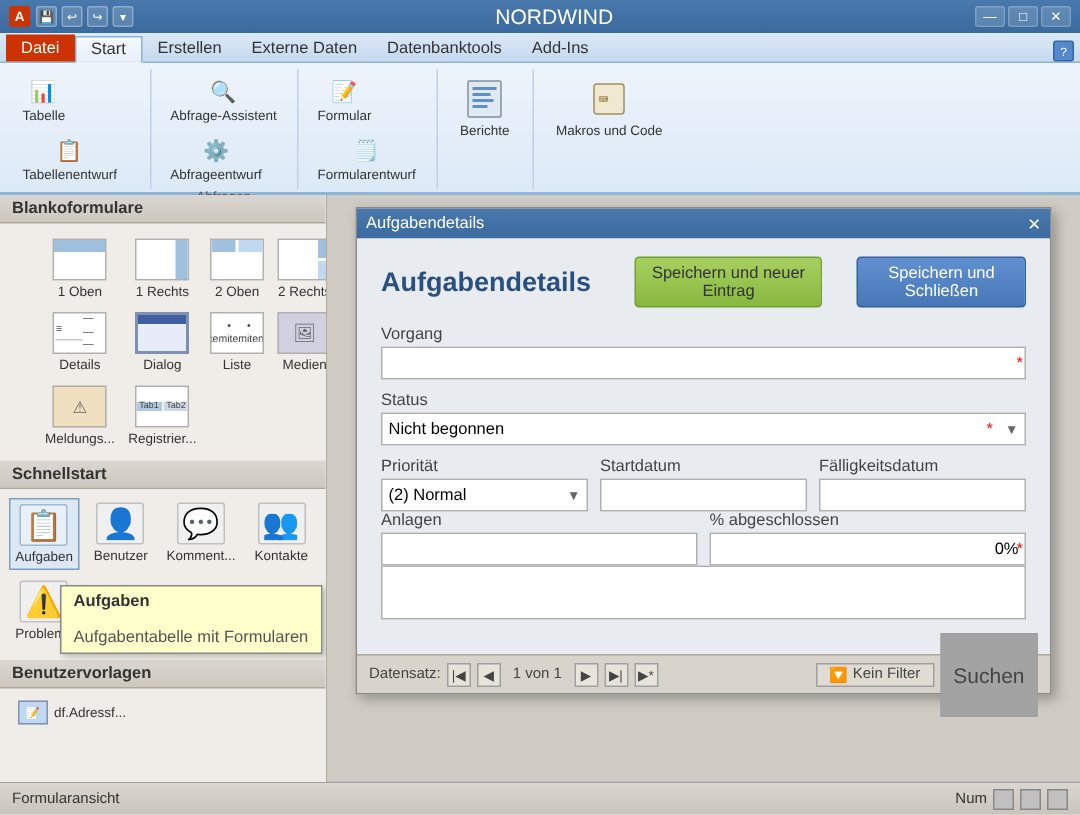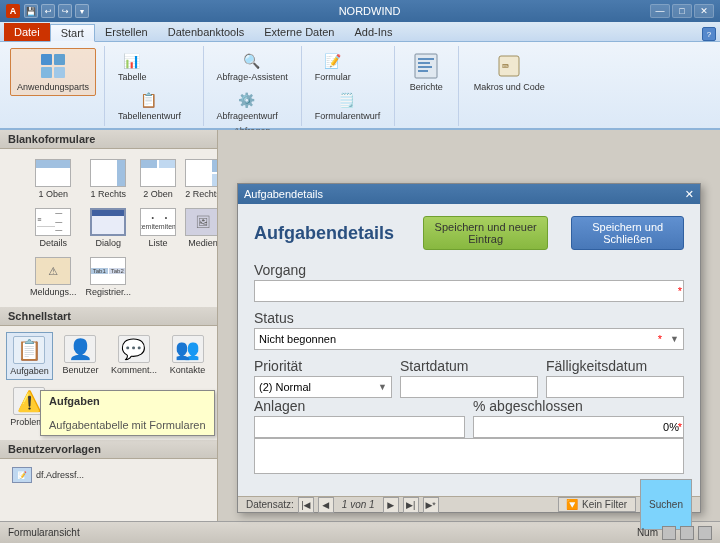--- a/index.html
+++ b/index.html
@@ -12,21 +12,21 @@
       display: flex;
       align-items: center;
       justify-content: space-between;
       padding: 0 6px;
       color: white;
     }
     .title-bar-left { display: flex; align-items: center; gap: 4px; }
     .title-bar-icon { width: 14px; height: 14px; background: #cc3300; border-radius: 2px; display: flex; align-items: center; justify-content: center; color: white; font-size: 9px; font-weight: bold; }
     .title-bar-quick { display: flex; gap: 3px; align-items: center; }
     .qat-btn { width: 14px; height: 14px; background: rgba(255,255,255,0.15); border: 1px solid rgba(255,255,255,0.3); border-radius: 2px; font-size: 8px; color: white; display: flex; align-items: center; justify-content: center; cursor: pointer; }
-    .title-text { font-size: 11px; color: white; font-weight: normal; }
+    .title-text { font-size: 14px; color: white; font-weight: normal; }
     .title-bar-controls { display: flex; gap: 2px; }
     .ctrl-btn { width: 20px; height: 14px; background: rgba(255,255,255,0.15); border: 1px solid rgba(255,255,255,0.2); border-radius: 2px; color: white; font-size: 9px; display: flex; align-items: center; justify-content: center; cursor: pointer; }
 
     
     .ribbon-tabs {
       height: 20px;
       background: linear-gradient(to bottom, #dce9f5 0%, #c5d9f0 100%);
       display: flex;
       align-items: flex-end;
       padding: 0 4px;
@@ -214,21 +214,21 @@
     }
     .tooltip-line { font-weight: bold; }
     .tooltip-sub { font-weight: normal; color: #555; margin-top: 12px; }
 
     
     .right-area {
       flex: 1;
       background: #d0ccc4;
       padding: 8px;
       display: flex;
-      align-items: flex-end;
+      align-items: flex-start;
       justify-content: center;
     }
 
     
     .dialog {
       width: 464px;
       background: #f0f0f0;
       border: 1px solid #888;
       box-shadow: 3px 3px 8px rgba(0,0,0,0.3);
     }
@@ -263,21 +263,21 @@
     }
     .dialog-btn-blue {
       background: linear-gradient(to bottom, #6090d0 0%, #4878b8 100%);
       border: 1px solid #3060a0;
       border-radius: 3px;
       padding: 4px 10px;
       font-size: 11px;
       color: white;
       cursor: pointer;
     }
-    .form-label { font-size: 14px; color: #444; margin-bottom: 2px; }
+    .form-label { font-size: 11px; color: #444; margin-bottom: 2px; }
     .form-input {
       width: 100%;
       height: 22px;
       border: 1px solid #b0b0b0;
       background: white;
       padding: 2px 4px;
       font-size: 11px;
     }
     .form-row { margin-bottom: 8px; }
     .form-row-split { display: flex; gap: 8px; margin-bottom: 0; }
@@ -297,55 +297,55 @@
     .select-arrow { font-size: 9px; color: #666; }
     .required-star { color: red; font-size: 11px; }
     .form-input-wrapper { position: relative; display: flex; align-items: center; }
     .form-input-wrapper .required-star { position: absolute; right: 2px; color: red; }
     .percent-input { text-align: right; }
 
     
     .nav-bar {
       background: #d8d4cc;
       border-top: 1px solid #b0a898;
-      height: 16px;
+      height: 26px;
       display: flex;
       align-items: center;
       padding: 0 8px;
       gap: 4px;
       font-size: 10px;
       color: #444;
     }
     .nav-btn {
       width: 16px;
       height: 16px;
       background: #e8e4dc;
       border: 1px solid #a0a0a0;
       display: flex;
       align-items: center;
       justify-content: center;
       cursor: pointer;
       font-size: 9px;
     }
-    .nav-text { margin: 0 4px; font-style: italic; }
+    .nav-text { margin: 0 4px; }
     .filter-btn {
       background: #e0dcd4;
       border: 1px solid #a0a0a0;
       padding: 1px 8px;
       font-size: 10px;
       cursor: pointer;
       display: flex;
       align-items: center;
       gap: 3px;
     }
     .search-btn {
-      background: #7dd3fc;
+      background: #a3a3a3;
       border: 1px solid #a0a0a0;
       padding: 19px 8px;
-      font-size: 10px;
+      font-size: 14px;
       cursor: pointer;
     }
 
     
     .status-bar {
       height: 22px;
       background: linear-gradient(to bottom, #dbd7d0 0%, #c8c4bc 100%);
       border-top: 1px solid #a0a0a0;
       display: flex;
       align-items: center;
@@ -388,50 +388,35 @@
   <div class="ribbon-tab-file">
     <span>Datei</span>
   </div>
   <div class="ribbon-tab active">
     <span>Start</span>
   </div>
   <div class="ribbon-tab">
     <span>Erstellen</span>
   </div>
   <div class="ribbon-tab">
+    <span>Externe Daten</span>
+  </div>
+  <div class="ribbon-tab">
     <span>Datenbanktools</span>
-  </div>
-  <div class="ribbon-tab">
-    <span>Externe Daten</span>
   </div>
   <div class="ribbon-tab">
     <span>Add-Ins</span>
   </div>
   <div class="ribbon-help">
     <div class="qat-btn" style="color:white; background:#5588cc; border-color:#3366aa;">?</div>
   </div>
 </div>
 
 <div class="ribbon-body">
 
-  <div class="ribbon-group">
-    <div class="ribbon-group-content">
-      <div class="ribbon-btn-large active">
-        <div class="ribbon-btn-icon">
-          <svg width="28" height="28" viewBox="0 0 28 28">
-            <rect x="2" y="2" width="11" height="11" fill="#4a90d0" rx="1"></rect>
-            <rect x="15" y="2" width="11" height="11" fill="#60a0d0" rx="1"></rect>
-            <rect x="2" y="15" width="11" height="11" fill="#80b8e0" rx="1"></rect>
-            <rect x="15" y="15" width="11" height="11" fill="#a0c8e8" rx="1"></rect>
-          </svg>
-        </div>
-        <span style="font-size:9px;">Anwendungsparts</span>
-      </div>
-    </div>
-  </div>
 
   <div class="ribbon-group">
     <div class="ribbon-group-content" style="flex-direction:column; gap:2px;">
       <div class="ribbon-btn-small">
         <span class="icon">📊</span>
         <span>Tabelle</span>
       </div>
       <div class="ribbon-btn-small">
         <span class="icon">📋</span>
         <span>Tabellenentwurf</span>

